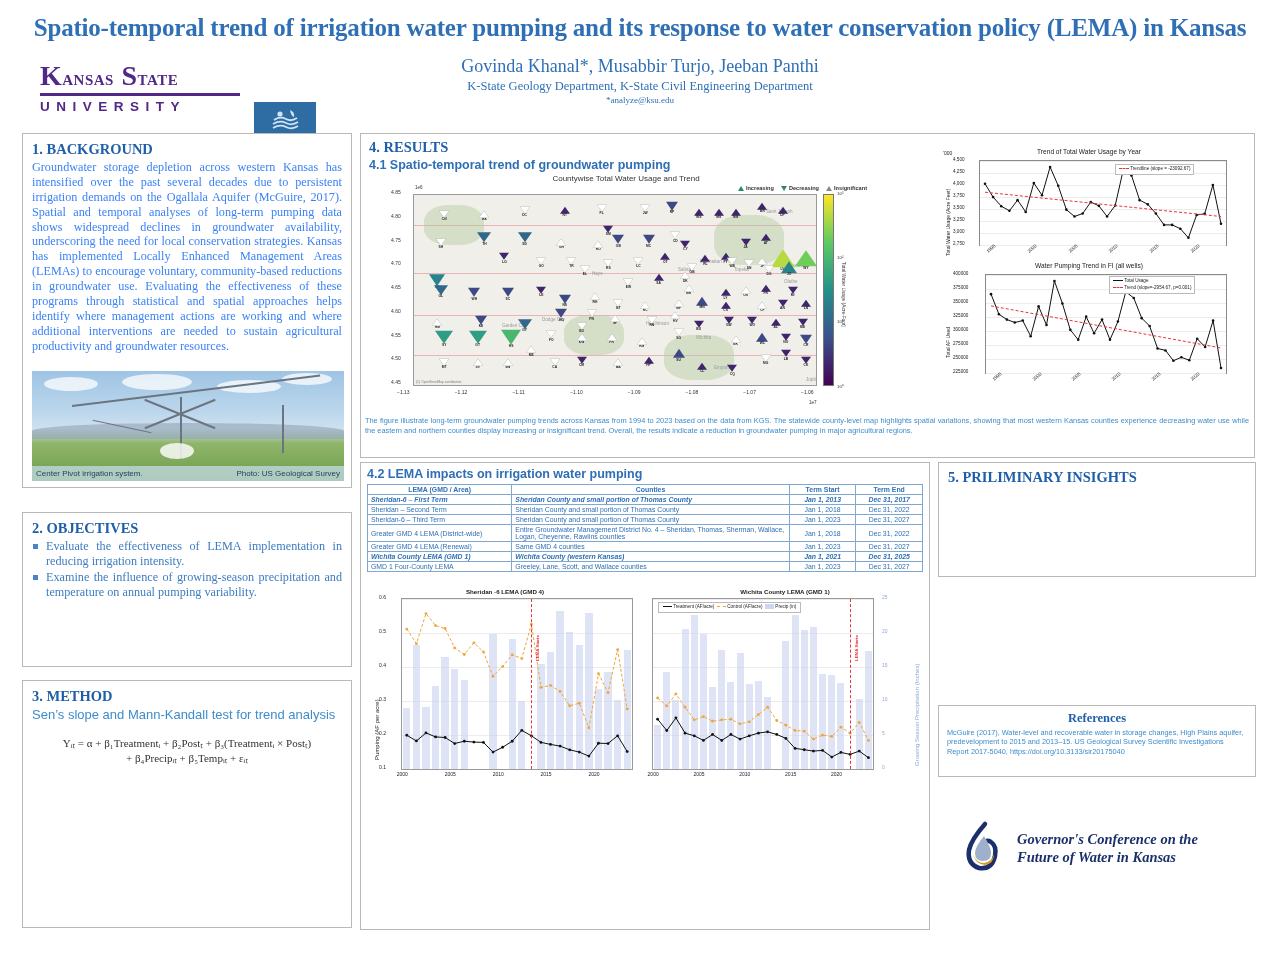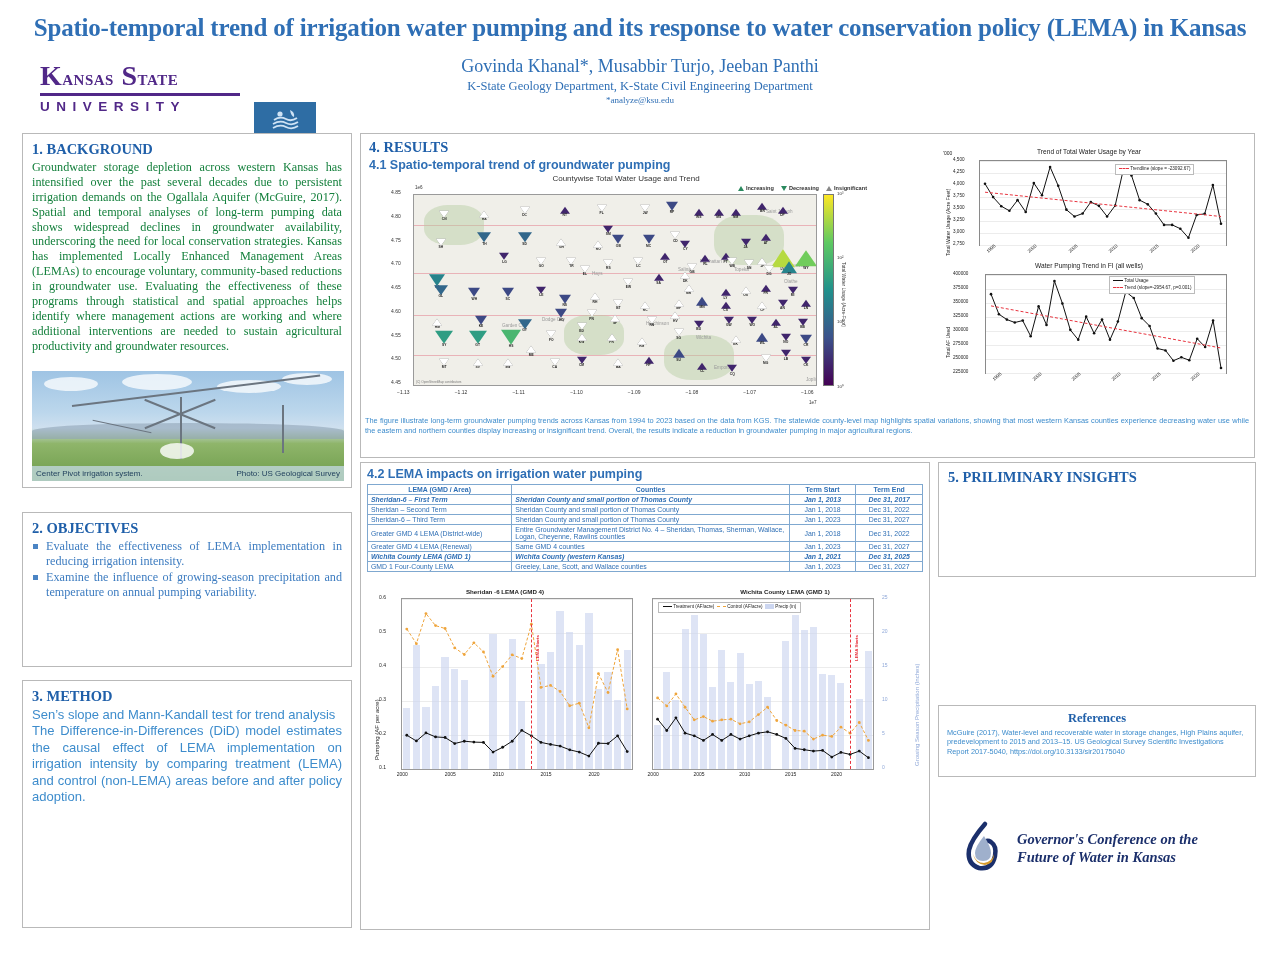--- a/index.html
+++ b/index.html
@@ -51,21 +51,21 @@
   .authors .a2 { font-size:12.5px; color:#2f6fb5; margin-top:2px; }
   .authors .a3 { font-size:9px; color:#2f6fb5; margin-top:1px; }
 
   
   .panel { position:absolute; border:1px solid #b9b9b9; background:#fff; }
   .h-sec {
     font-family:"Liberation Serif", serif; font-weight:bold;
     font-size:14.5px; color:#1f5fa9; margin:0 0 2px 0;
   }
   .body-text {
-    font-size:12.2px; line-height:1.22; color:#15803d; text-align:justify;
+    font-size:12.2px; line-height:1.22; color:#3b82f6; text-align:justify;
     font-family:"Liberation Serif", serif;
   }
 
   
   #bg-panel { left:22px; top:133px; width:330px; height:355px; padding:7px 9px 0 9px; }
   #bg-photo {
     position:absolute; left:9px; bottom:6px; width:312px; height:110px;
     background:linear-gradient(#9fc4e4 0%, #bcd7ec 38%, #cfe0ef 52%, #8fb56a 66%, #6d9c4b 100%);
     overflow:hidden;
   }
@@ -257,21 +257,24 @@
     <div class="h-sec">2. OBJECTIVES</div>
     <ul class="obj-list">
       <li>Evaluate the effectiveness of LEMA implementation in reducing irrigation intensity.</li>
       <li>Examine the influence of growing-season precipitation and temperature on annual pumping variability.</li>
     </ul>
   </div>
 
   <div class="panel" id="mth-panel">
     <div class="h-sec">3. METHOD</div>
     <div class="method-text">Sen’s slope and Mann-Kandall test for trend analysis</div>
-    <div class="method-text">The Difference-in-Differences (DiD) model estimates the causal effect of LEMA implementation on irrigation intensity by comparing treatment (LEMA) and control (non-LEMA) areas before and after policy adoption.</div>
+    <div class="formula">
+      <div>Yᵢₜ = α + β₁Treatmentᵢ + β₂Postₜ + β₃(Treatmentᵢ × Postₜ)</div>
+      <div>+ β₄Precipᵢₜ + β₅Tempᵢₜ + εᵢₜ</div>
+    </div>
   </div>
 
   <div class="panel" id="res-panel">
     <div class="h-sec">4. RESULTS</div>
     <div class="h-sub">4.1 Spatio-temporal trend of groundwater pumping</div>
 
     <div class="map-fig">
       <div class="map-title">Countywise Total Water Usage and Trend</div>
       <div class="map-legend">
         <span>

